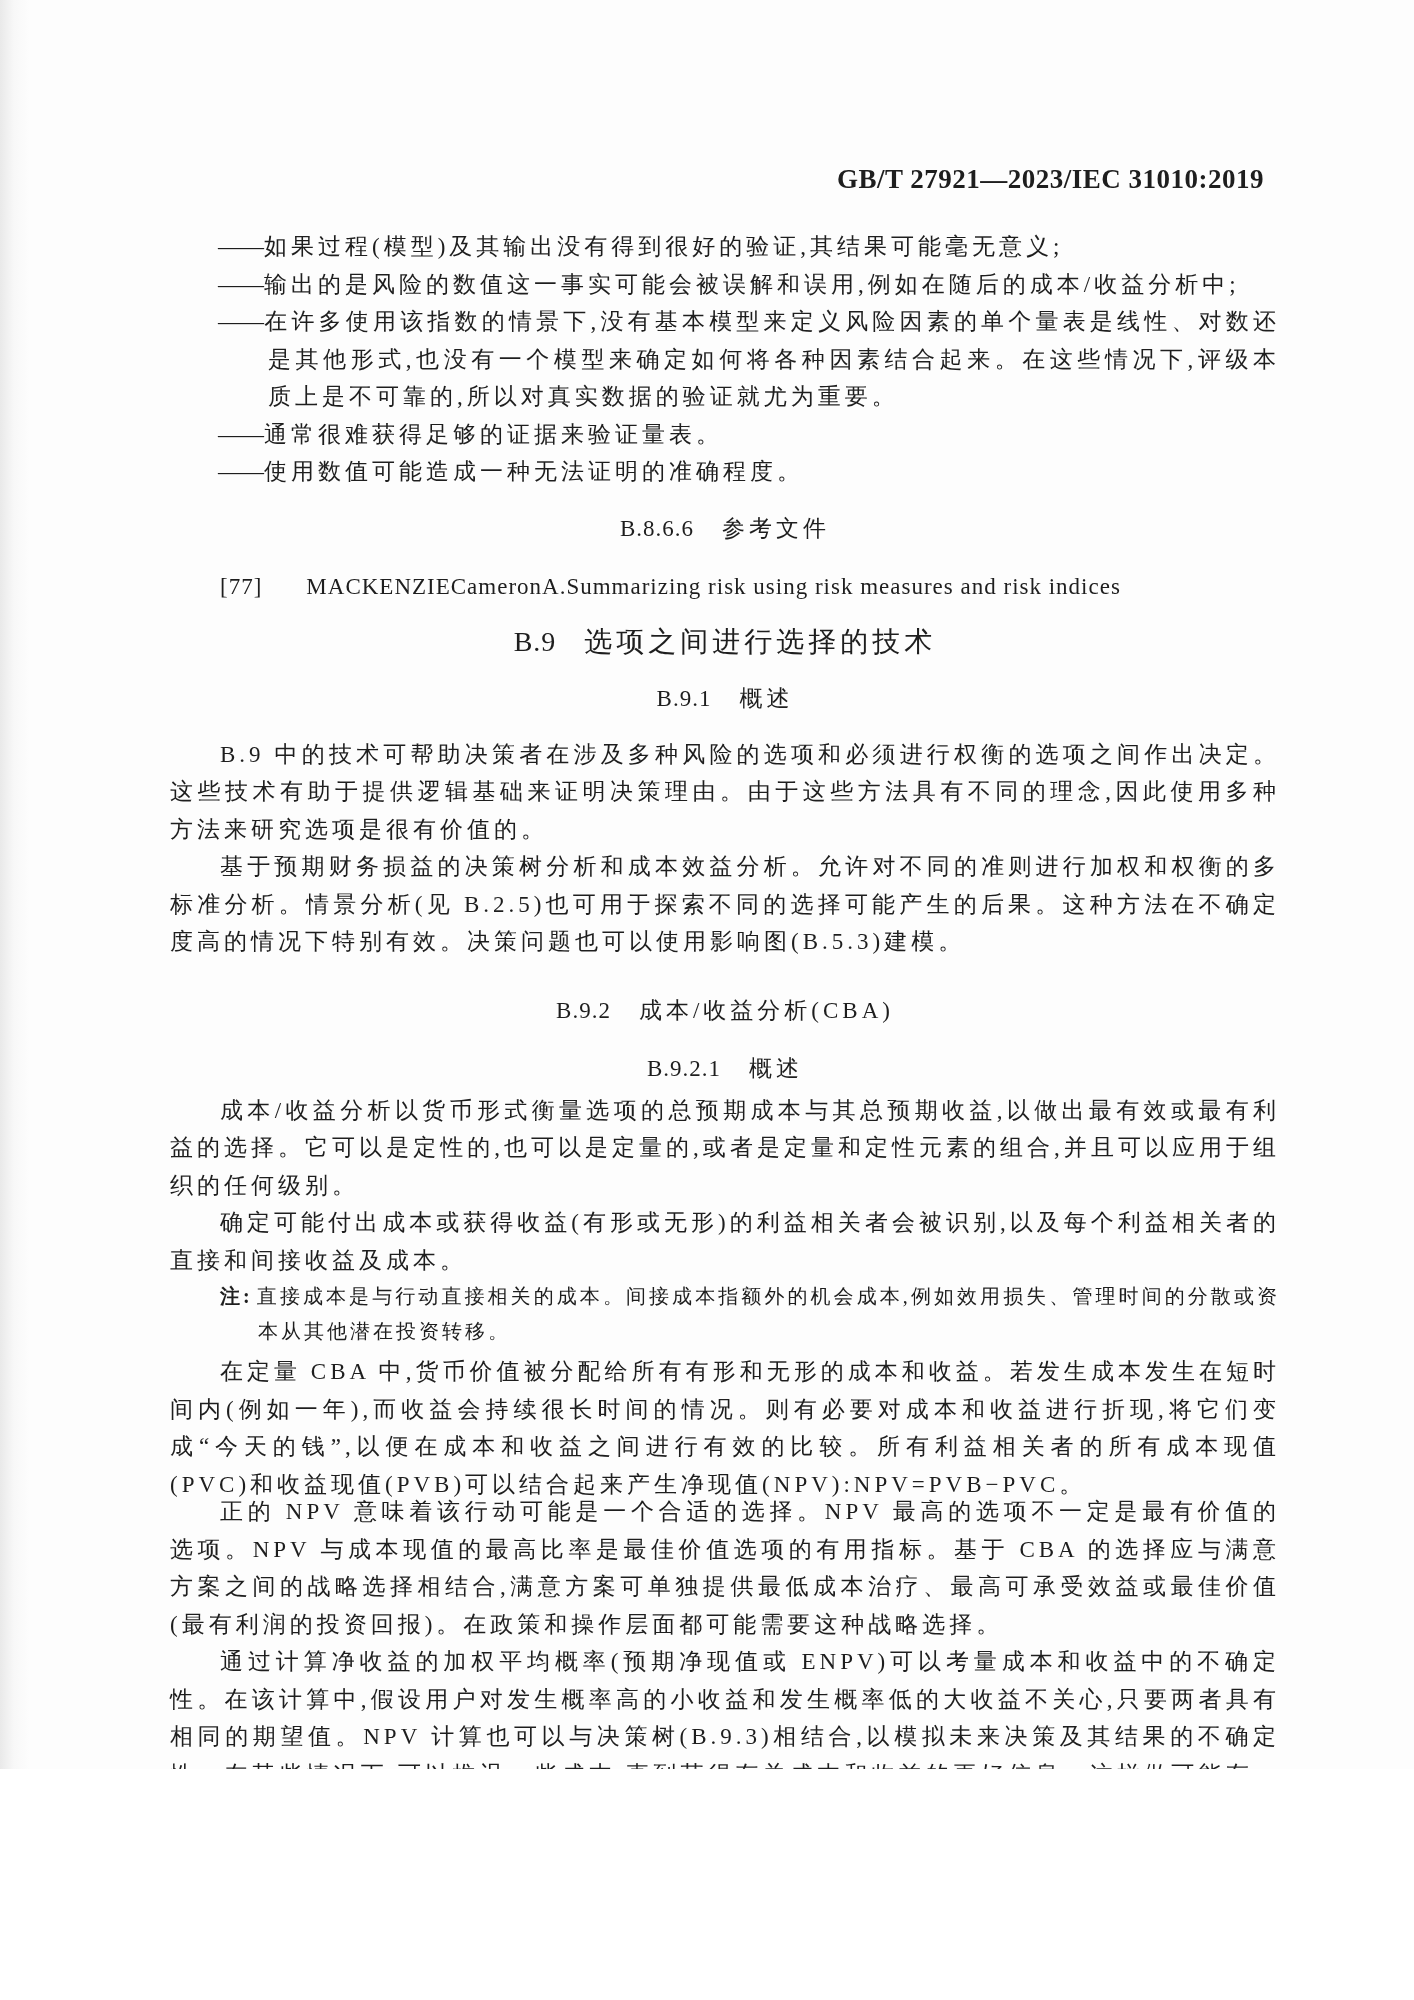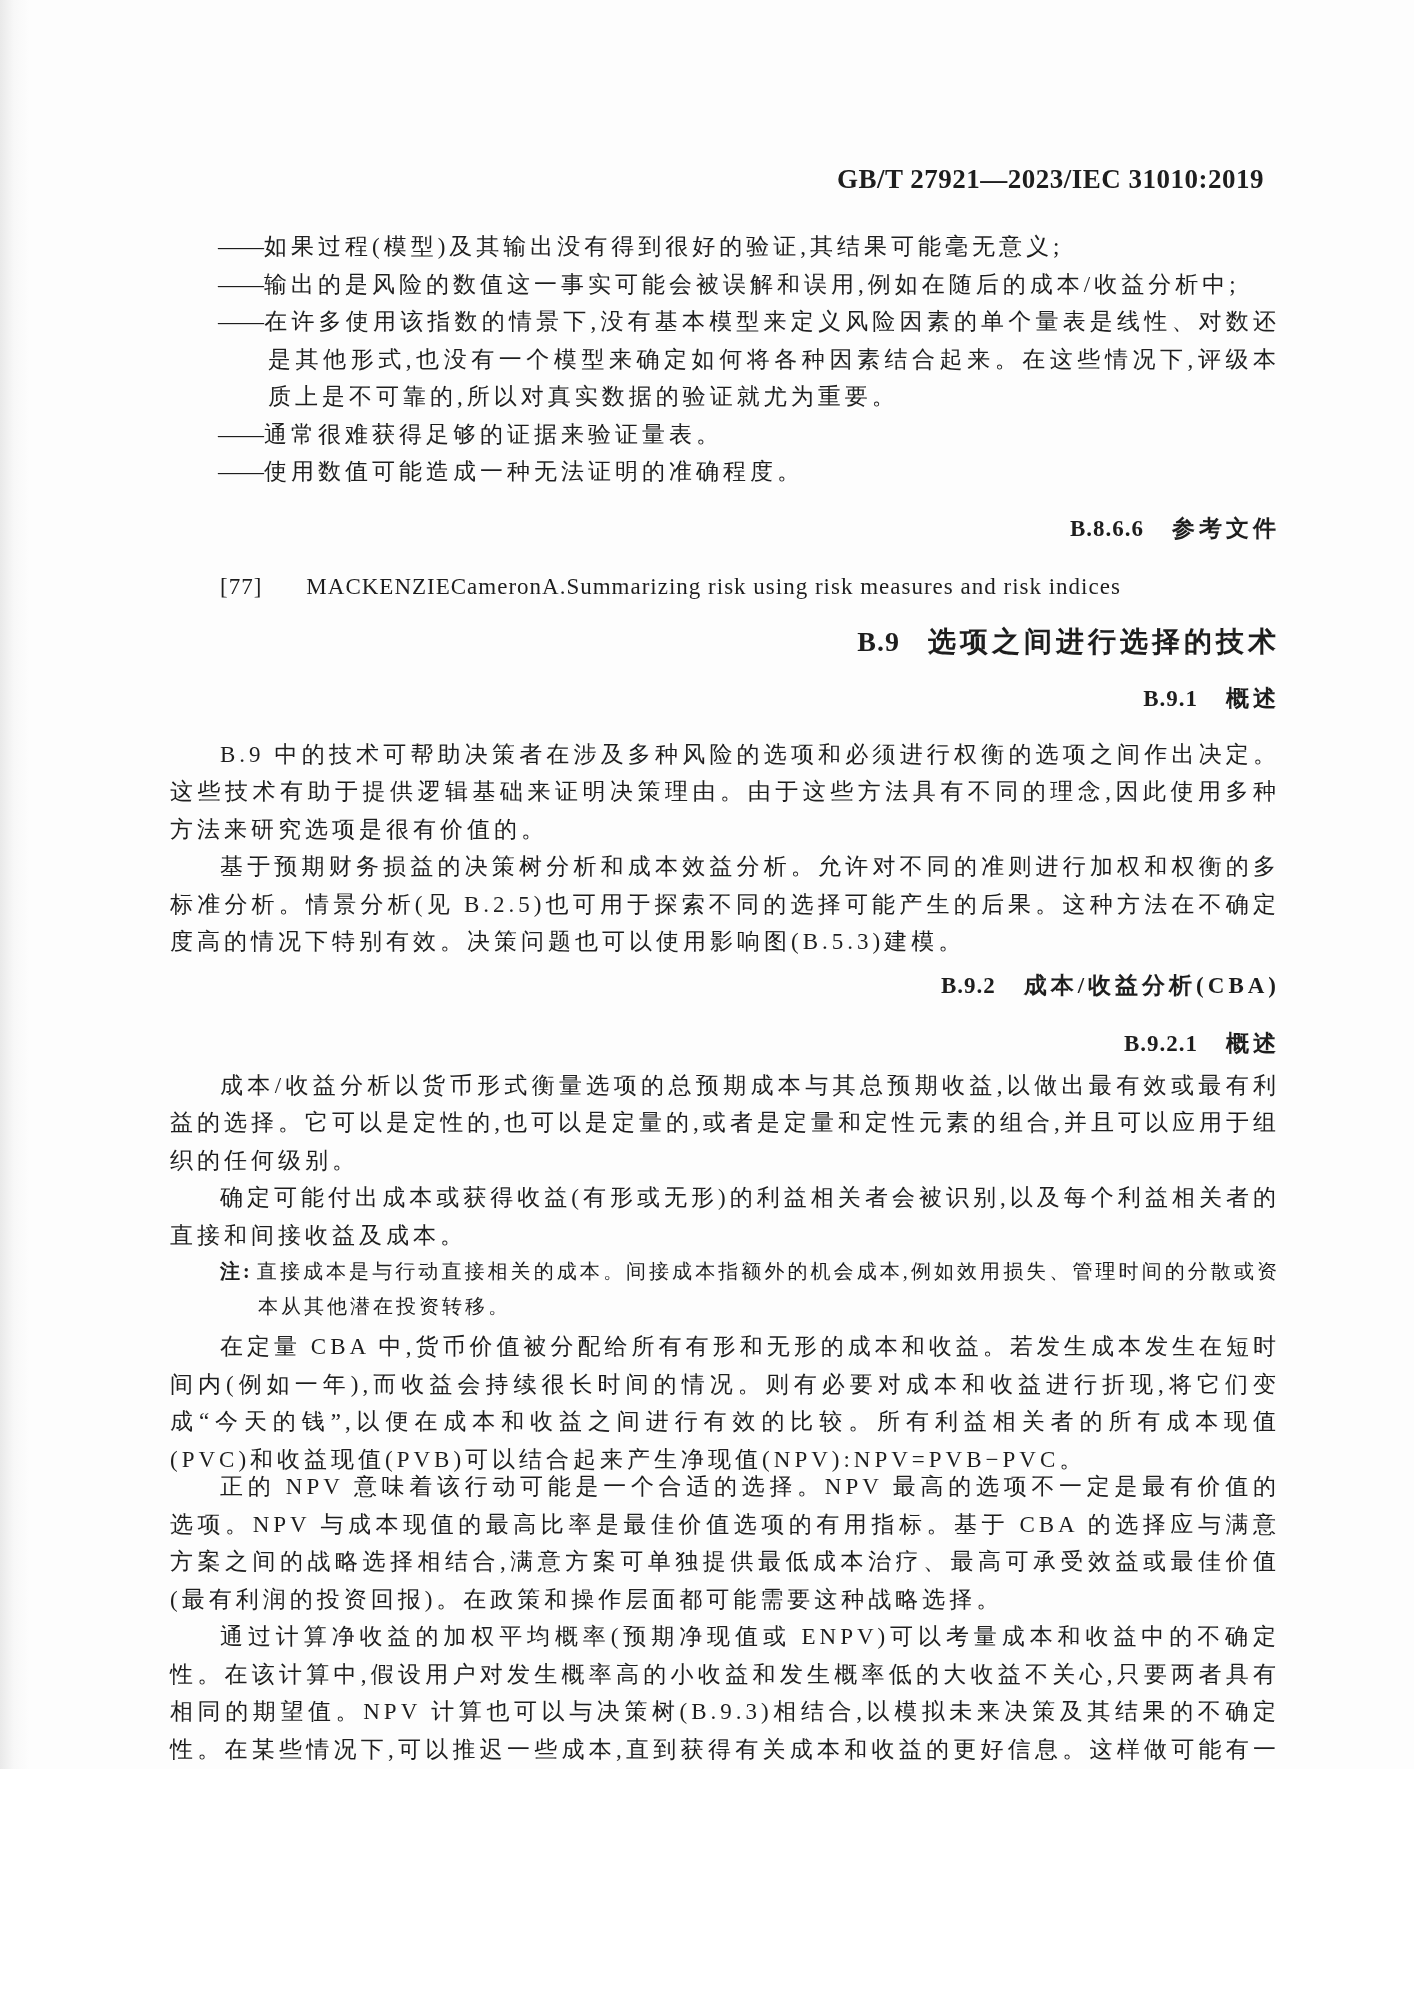--- a/index.html
+++ b/index.html
@@ -19,30 +19,30 @@
     white-space:nowrap;
   }
   .content {
     position:absolute; left:170px; top:0; width:1110px;
     font-size:23px; letter-spacing:4px; line-height:37.5px;
     text-align:justify;
   }
   .bullets { margin:228px 0 0 0; padding:0; list-style:none; }
   .bullets li { margin-left:48px; padding-left:50px; text-indent:-50px; }
   .dash { letter-spacing:0; }
-  .heading { margin:0; font-size:23px; font-weight:bold; line-height:38px; letter-spacing:4px; text-align:right; }
+  .heading { margin:0; font-size:23px; font-weight:normal; line-height:38px; letter-spacing:4px; text-align:center; }
   .h-num { letter-spacing:1px; margin-right:28px; }
   .h-b866 { margin-top:19px; }
   .ref { margin:20px 0 0 0; padding-left:50px; line-height:38px; letter-spacing:1px; text-align:left; }
   .ref-label { margin-right:44px; }
   .h-b9 { margin-top:17px; font-size:28px; }
   .h-b91 { margin-top:19px; }
   .para { margin:0; text-indent:50px; }
   .p1 { margin-top:18px; }
-  .h-b92 { margin-top:6px; }
+  .h-b92 { margin-top:31px; }
   .h-b921 { margin-top:20px; }
   .p3 { margin-top:4px; }
   .note {
     margin:0; font-size:20px; line-height:35px; letter-spacing:3px;
     padding-left:88px; text-indent:-38px;
   }
   .note-label { font-weight:bold; margin-right:4px; }
   .p5 { margin-top:4px; }
   .p6 { margin-top:-10px; }
   .page-number {

